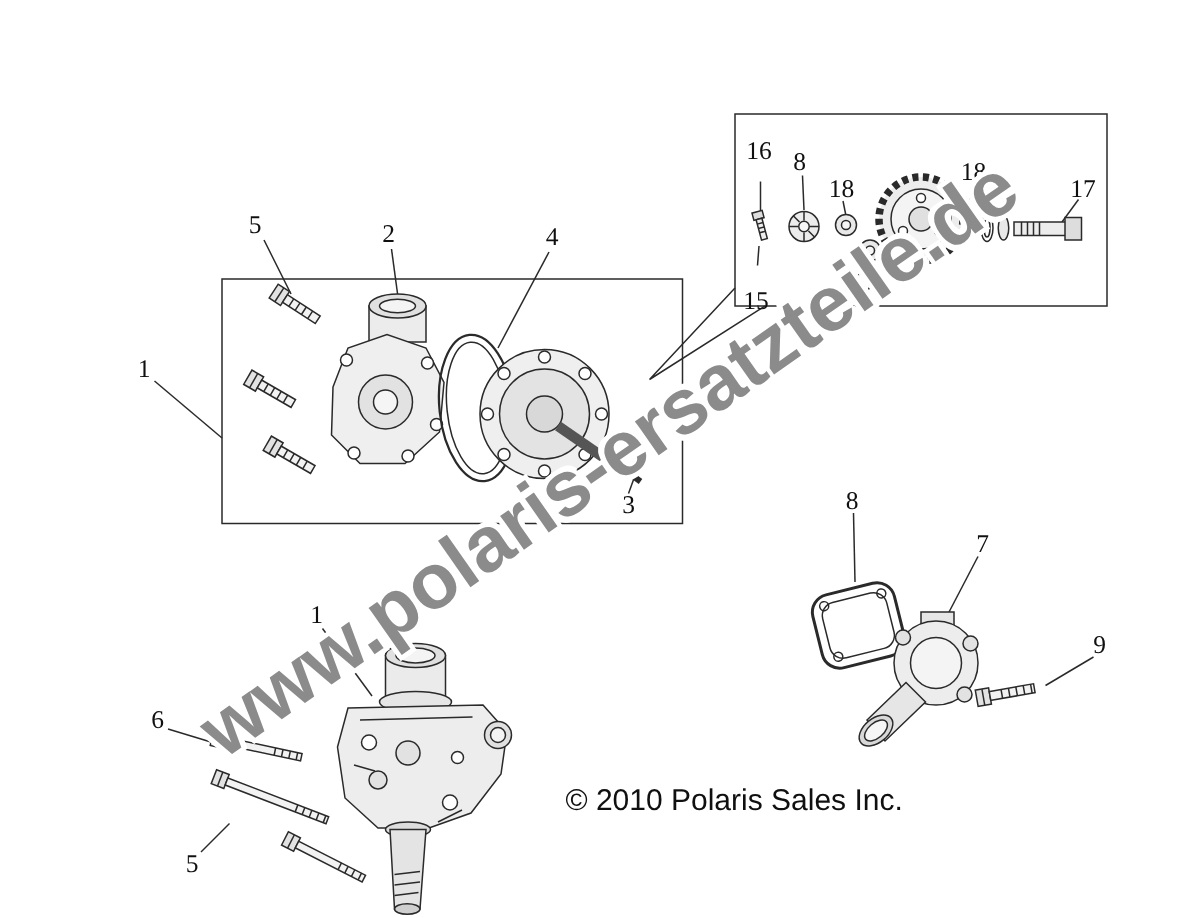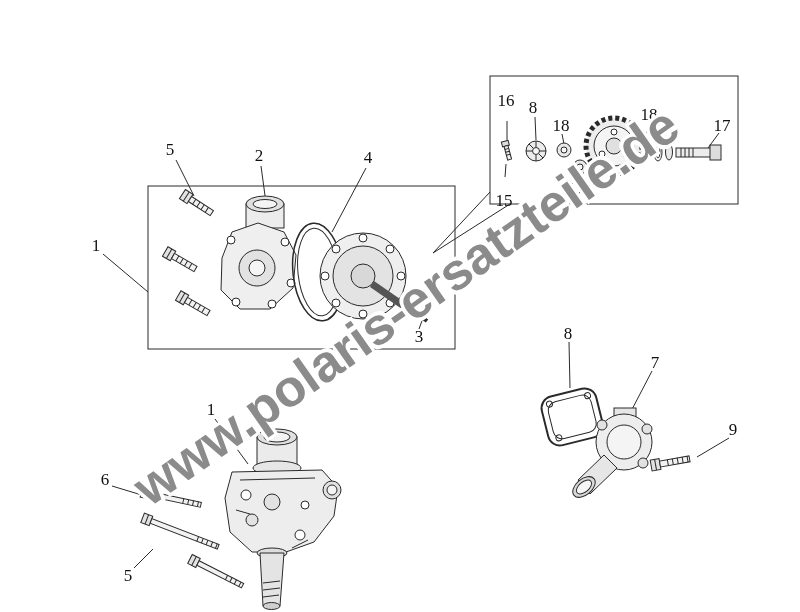--- a/index.html
+++ b/index.html
@@ -254,14 +254,15 @@
   <span class="callout" style="left:576px;top:189px">17</span>
   <span class="callout" style="left:211px;top:410px">1</span>
   <span class="callout" style="left:105px;top:480px">6</span>
   <span class="callout" style="left:128px;top:576px">5</span>
   <span class="callout" style="left:568px;top:334px">8</span>
   <span class="callout" style="left:655px;top:363px">7</span>
   <span class="callout" style="left:733px;top:430px">9</span>
 
   <div class="watermark">www.polaris-ersatzteile.de</div>
 
+  <div class="copyright">© 2010 Polaris Sales Inc.</div>
 
 </div>
 
 </body></html>

